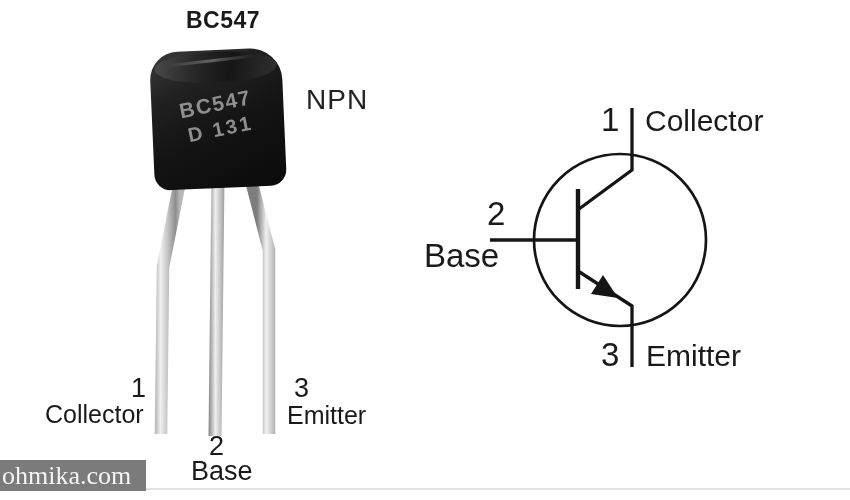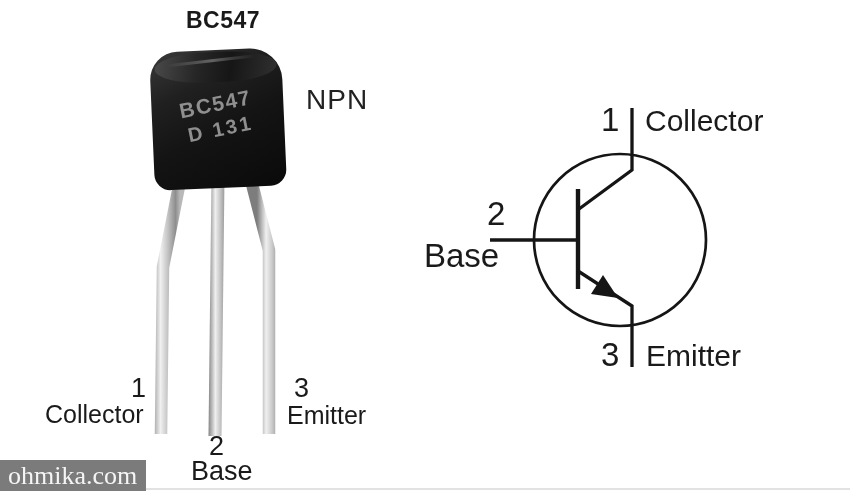--- a/index.html
+++ b/index.html
@@ -54,21 +54,21 @@
   .s3t{left:646px;top:341px;font-size:30px;}
 
   .baseline-rule{
     position:absolute;left:0;top:488px;width:850px;height:2px;
     background:var(--baseline,#e0e0e0);
   }
   .watermark{
     position:absolute;left:0;top:460px;width:146px;height:31px;
     background:var(--watermark-bg,#7b7b7b);color:var(--watermark-text,#f5f5f5);
     font-family:"Liberation Serif", serif;font-size:26px;line-height:31px;
-    padding-left:8px;box-sizing:border-box;
+    padding-left:2px;box-sizing:border-box;
   }
 </style>
 </head>
 <body>
 
 <div class="canvas">
 
   <svg class="layer" viewBox="0 0 850 500">
     <defs>
       <linearGradient id="gL" gradientUnits="userSpaceOnUse" x1="150" y1="0" x2="180" y2="0">

